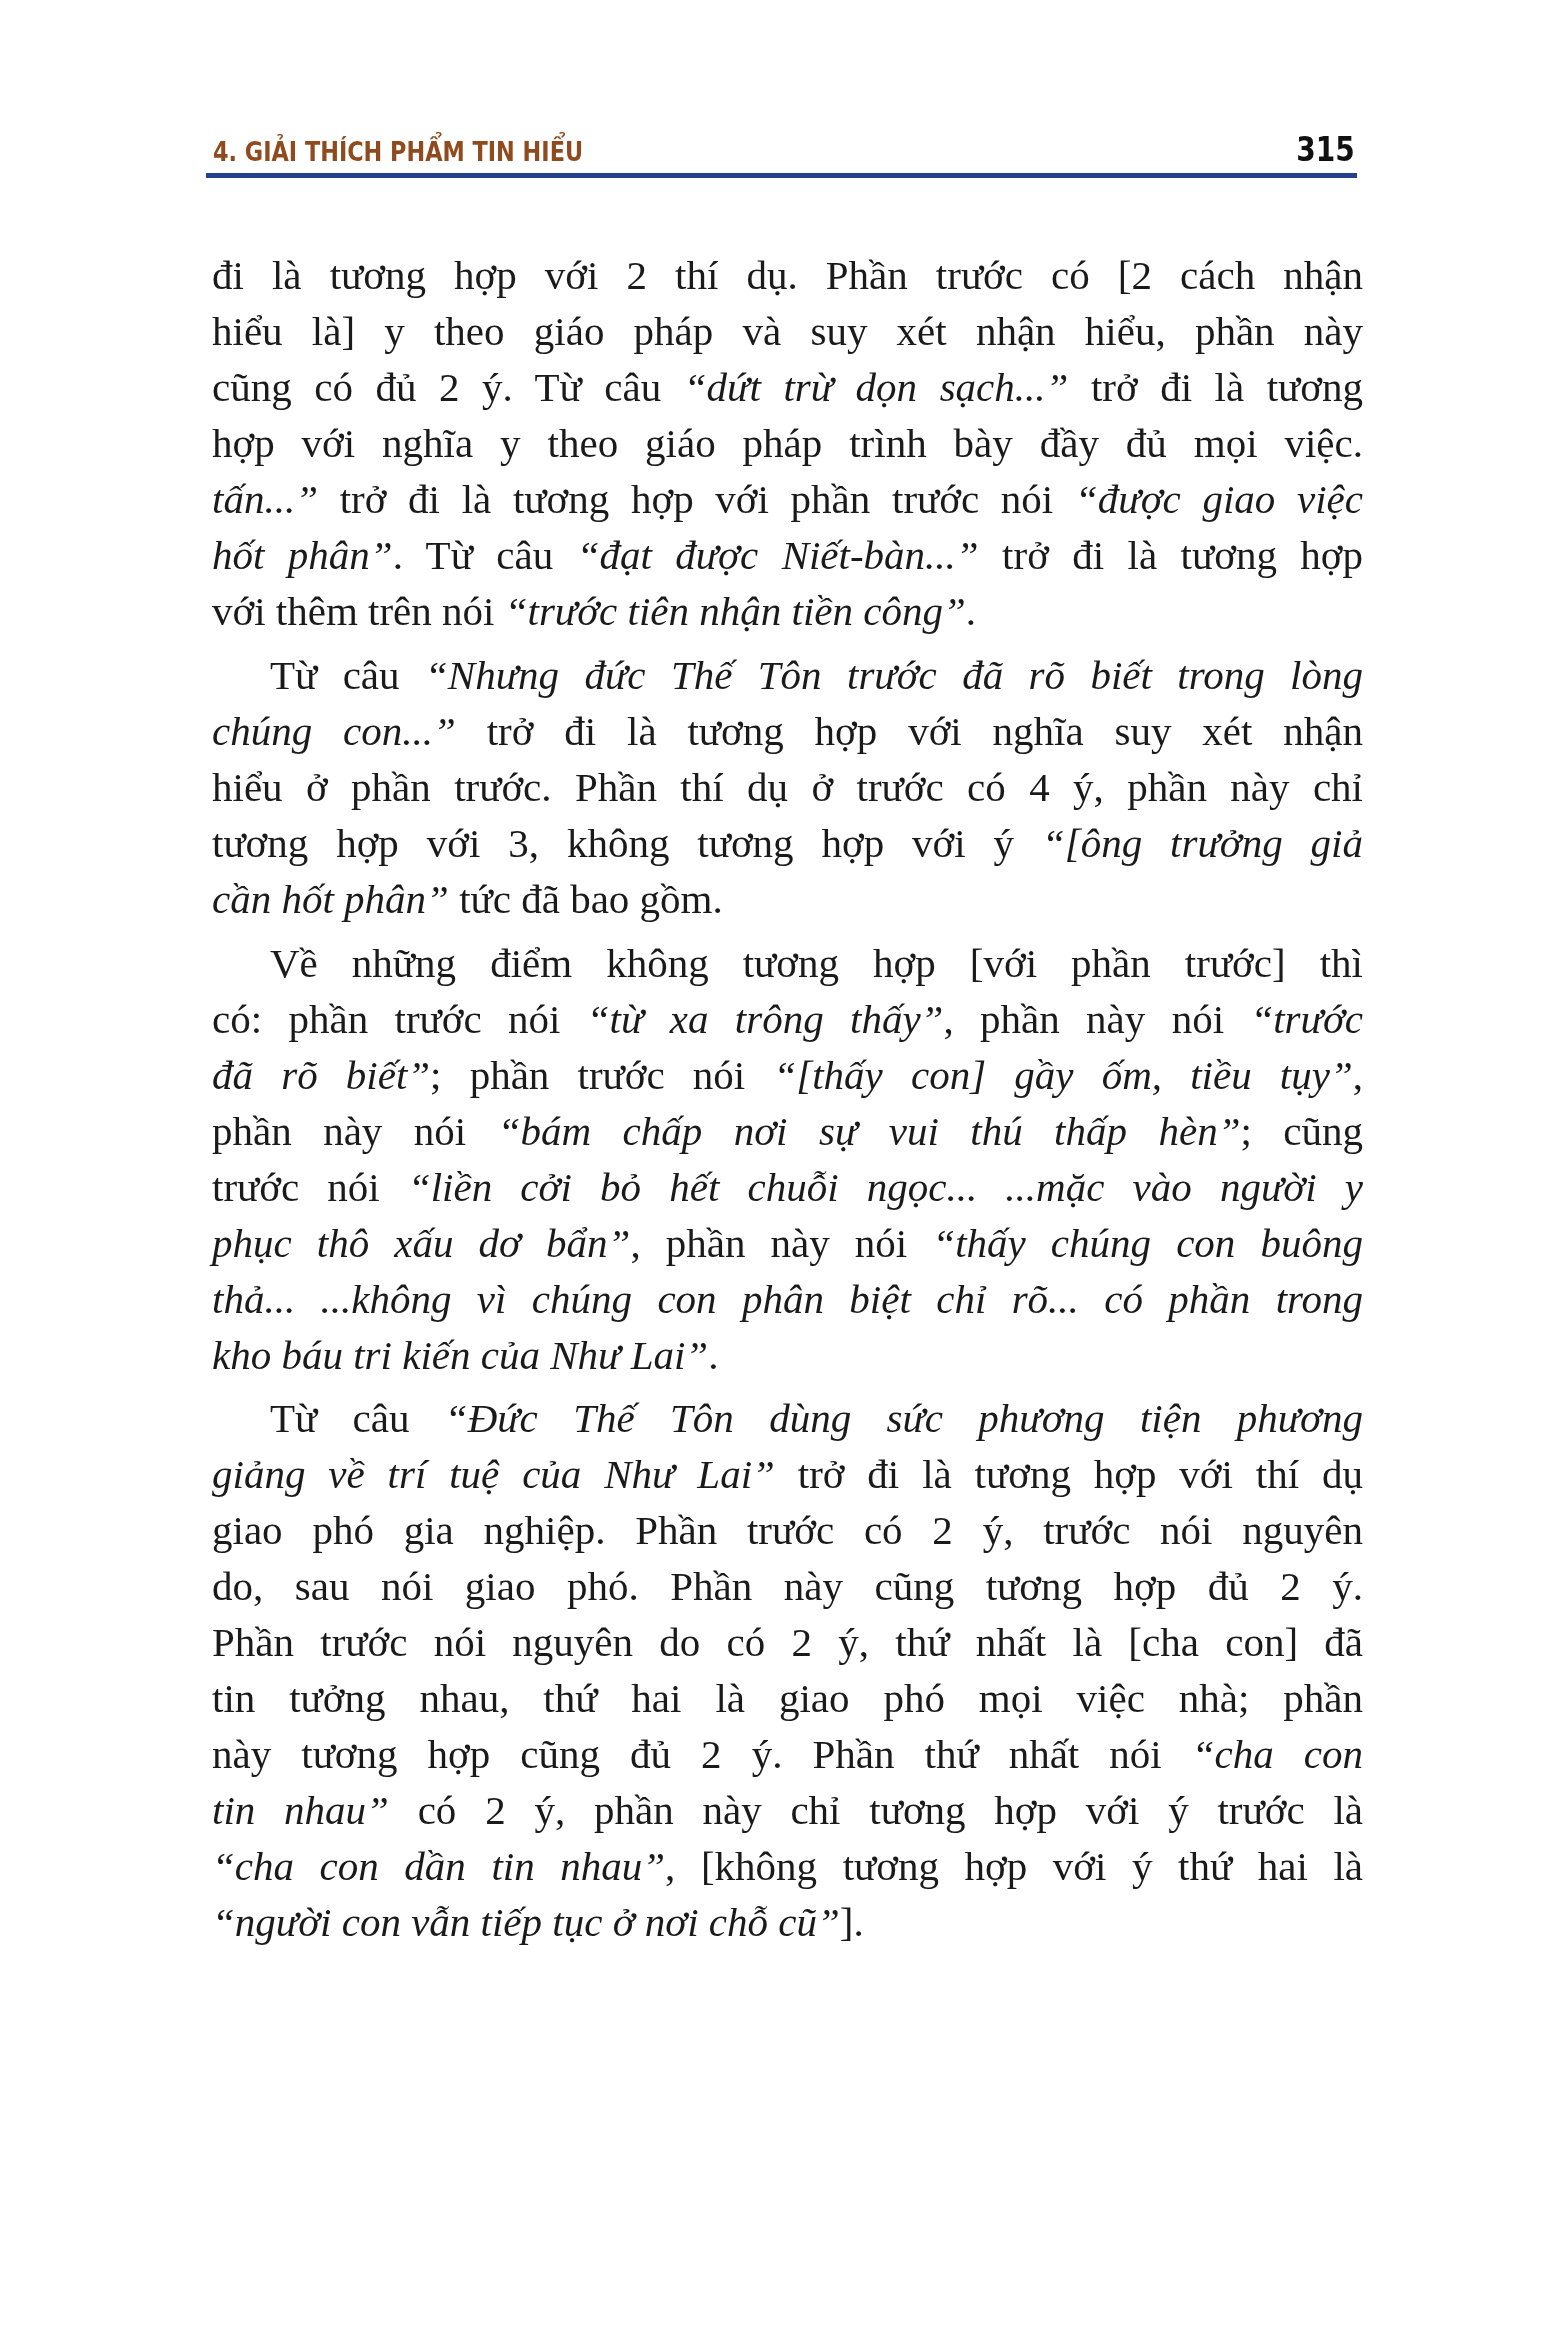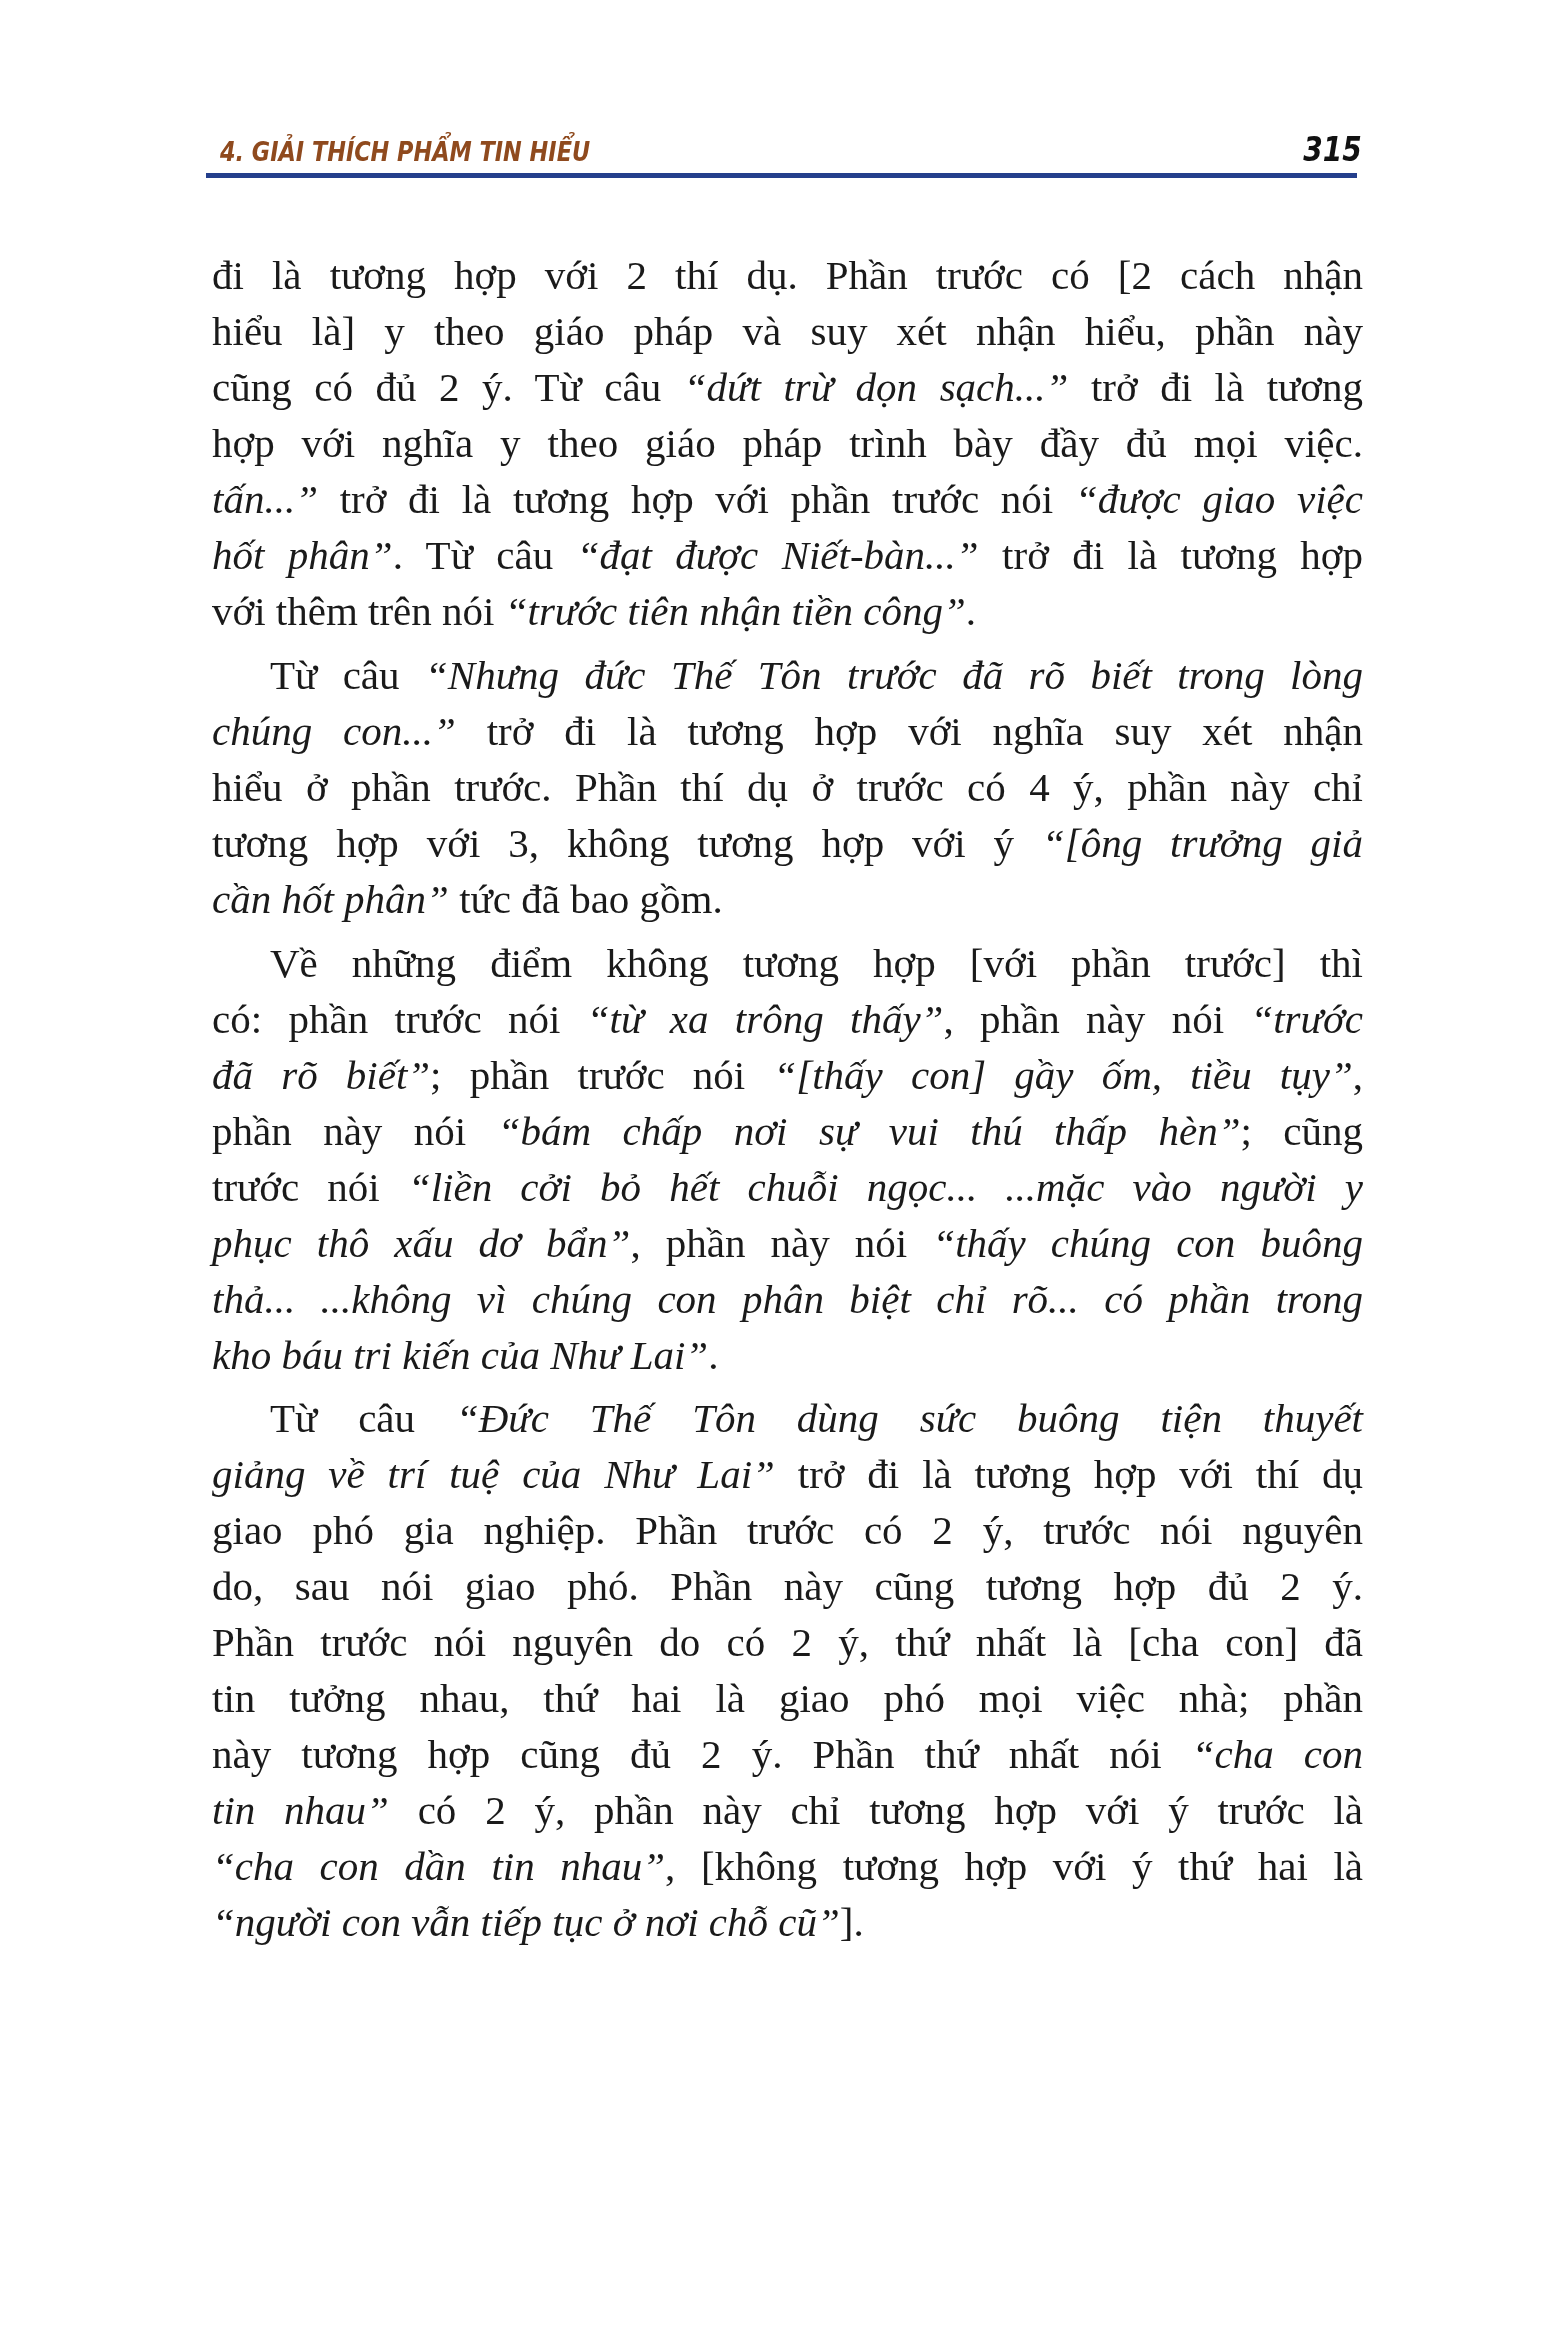--- a/index.html
+++ b/index.html
@@ -1,18 +1,18 @@
 <!DOCTYPE html>
 <html style="font-size:14px"><head>
 <meta charset="utf-8">
 <style>
   html, body { margin: 0; padding: 0; background: #ffffff; }
   body { width: 1561px; height: 2342px; position: relative; overflow: hidden; }
   .running-head {
-    position: absolute; left: 213px; top: 130px; width: 1151px; height: 43px; font-style: italic;
+    position: absolute; left: 206px; top: 130px; width: 1151px; height: 43px;
   }
   .chapter-title {
     position: absolute; left: 7px; top: 7px;
     font-family: "DejaVu Sans", sans-serif; font-weight: bold;
     font-size: 26px; color: #8f4a1e; letter-spacing: 0px;
     transform: scaleX(0.86); transform-origin: left center;
     white-space: nowrap;
   }
   .page-number {
     position: absolute; right: 1.7px; top: 0px;
@@ -70,21 +70,21 @@
       <div class="line indent"><span class="fit" style="white-space: normal; width: 100%;"><span>Về những điểm không tương hợp [với phần trước] thì</span></span></div>
       <div class="line"><span class="fit" style="white-space: normal; width: 100%;"><span>có: phần trước nói </span><span class="it">“từ xa trông thấy”</span><span>, phần này nói </span><span class="it">“trước</span></span></div>
       <div class="line"><span class="fit" style="white-space: normal; width: 100%;"><span class="it">đã rõ biết”</span><span>; phần trước nói </span><span class="it">“[thấy con] gầy ốm, tiều tụy”</span><span>,</span></span></div>
       <div class="line"><span class="fit" style="white-space: normal; width: 100%;"><span>phần này nói </span><span class="it">“bám chấp nơi sự vui thú thấp hèn”</span><span>; cũng</span></span></div>
       <div class="line"><span class="fit" style="white-space: normal; width: 100%;"><span>trước nói </span><span class="it">“liền cởi bỏ hết chuỗi ngọc... ...mặc vào người y</span></span></div>
       <div class="line"><span class="fit" style="white-space: normal; width: 100%;"><span class="it">phục thô xấu dơ bẩn”</span><span>, phần này nói </span><span class="it">“thấy chúng con buông</span></span></div>
       <div class="line"><span class="fit" style="white-space: normal; width: 100%;"><span class="it">thả... ...không vì chúng con phân biệt chỉ rõ... có phần trong</span></span></div>
       <div class="line last"><span class="fit" style="white-space: normal; width: 100%;"><span class="it">kho báu tri kiến của Như Lai”</span><span>.</span></span></div>
     </div>
     <div class="para">
-      <div class="line indent"><span class="fit" style="white-space: normal; width: 100%;"><span>Từ câu </span><span class="it">“Đức Thế Tôn dùng sức buông tiện thuyết</span></span></div>
+      <div class="line indent"><span class="fit" style="white-space: normal; width: 100%;"><span>Từ câu </span><span class="it">“Đức Thế Tôn dùng sức phương tiện phương</span></span></div>
       <div class="line"><span class="fit" style="white-space: normal; width: 100%;"><span class="it">giảng về trí tuệ của Như Lai”</span><span> trở đi là tương hợp với thí dụ</span></span></div>
       <div class="line"><span class="fit" style="white-space: normal; width: 100%;"><span>giao phó gia nghiệp. Phần trước có 2 ý, trước nói nguyên</span></span></div>
       <div class="line"><span class="fit" style="white-space: normal; width: 100%;"><span>do, sau nói giao phó. Phần này cũng tương hợp đủ 2 ý.</span></span></div>
       <div class="line"><span class="fit" style="white-space: normal; width: 100%;"><span>Phần trước nói nguyên do có 2 ý, thứ nhất là [cha con] đã</span></span></div>
       <div class="line"><span class="fit" style="white-space: normal; width: 100%;"><span>tin tưởng nhau, thứ hai là giao phó mọi việc nhà; phần</span></span></div>
       <div class="line"><span class="fit" style="white-space: normal; width: 100%;"><span>này tương hợp cũng đủ 2 ý. Phần thứ nhất nói </span><span class="it">“cha con</span></span></div>
       <div class="line"><span class="fit" style="white-space: normal; width: 100%;"><span class="it">tin nhau”</span><span> có 2 ý, phần này chỉ tương hợp với ý trước là</span></span></div>
       <div class="line"><span class="fit" style="white-space: normal; width: 100%;"><span class="it">“cha con dần tin nhau”</span><span>, [không tương hợp với ý thứ hai là</span></span></div>
       <div class="line last"><span class="fit" style="white-space: normal; width: 100%;"><span class="it">“người con vẫn tiếp tục ở nơi chỗ cũ”</span><span>].</span></span></div>
     </div>

